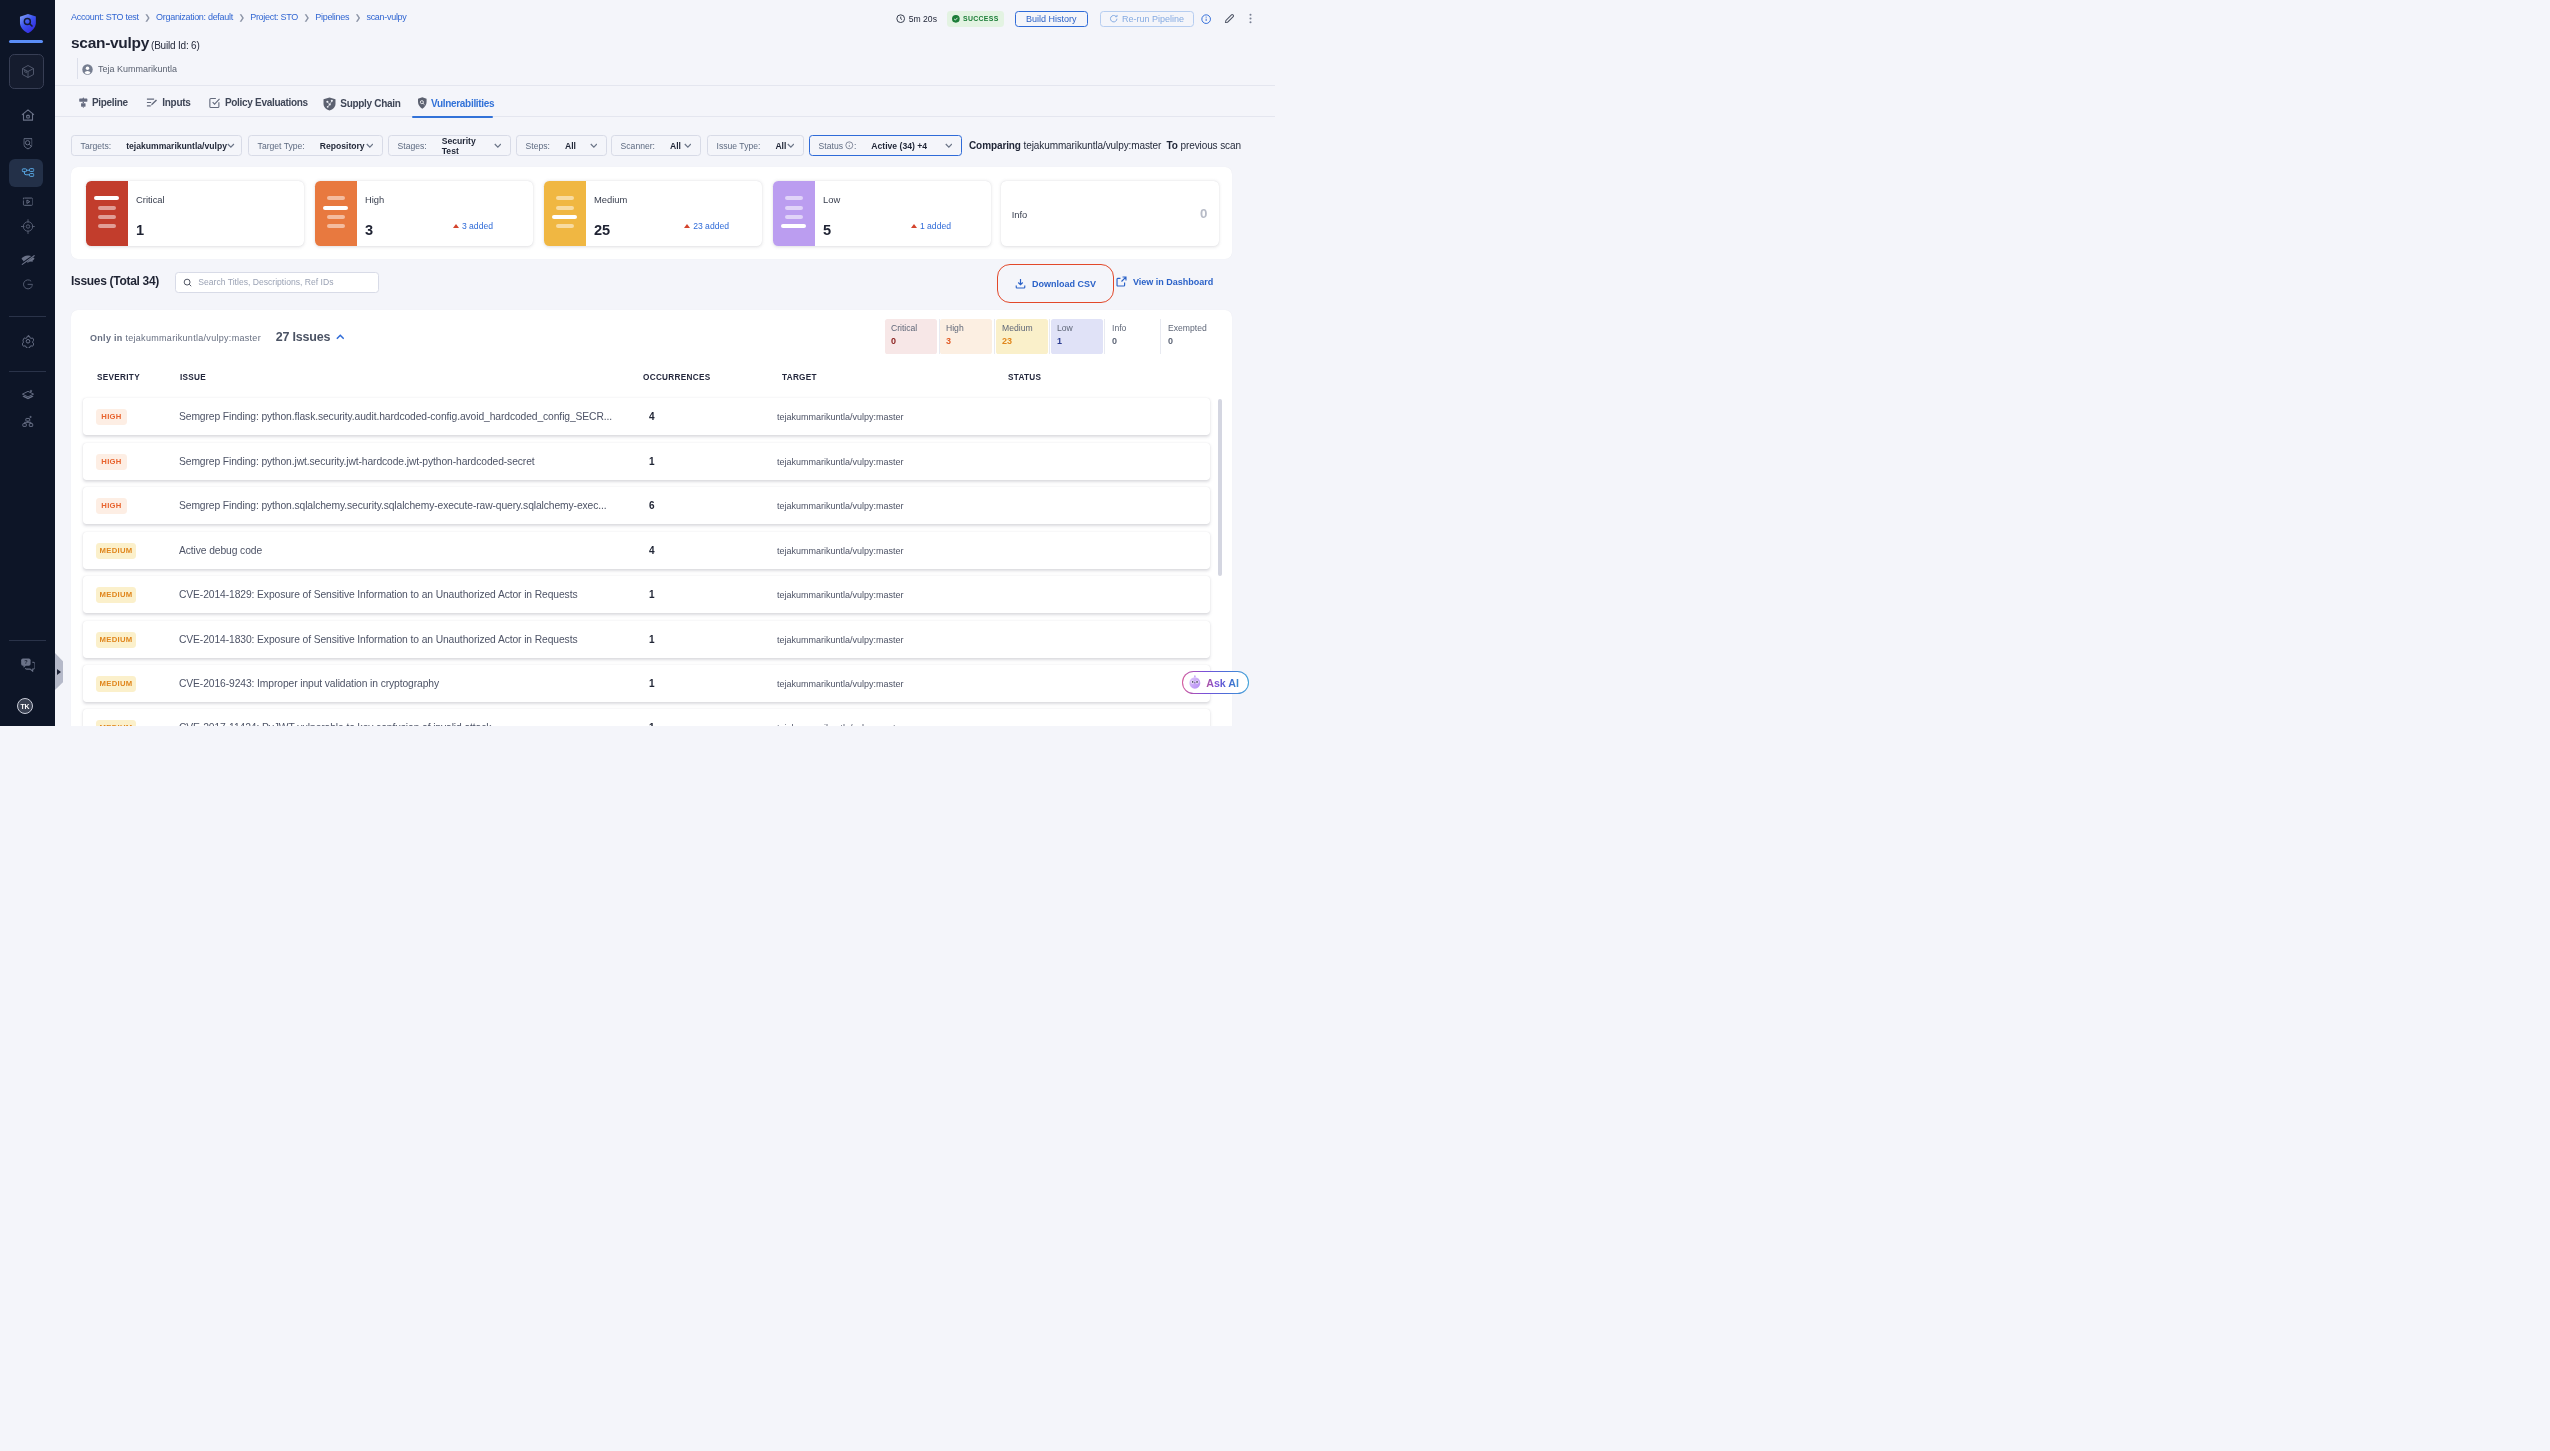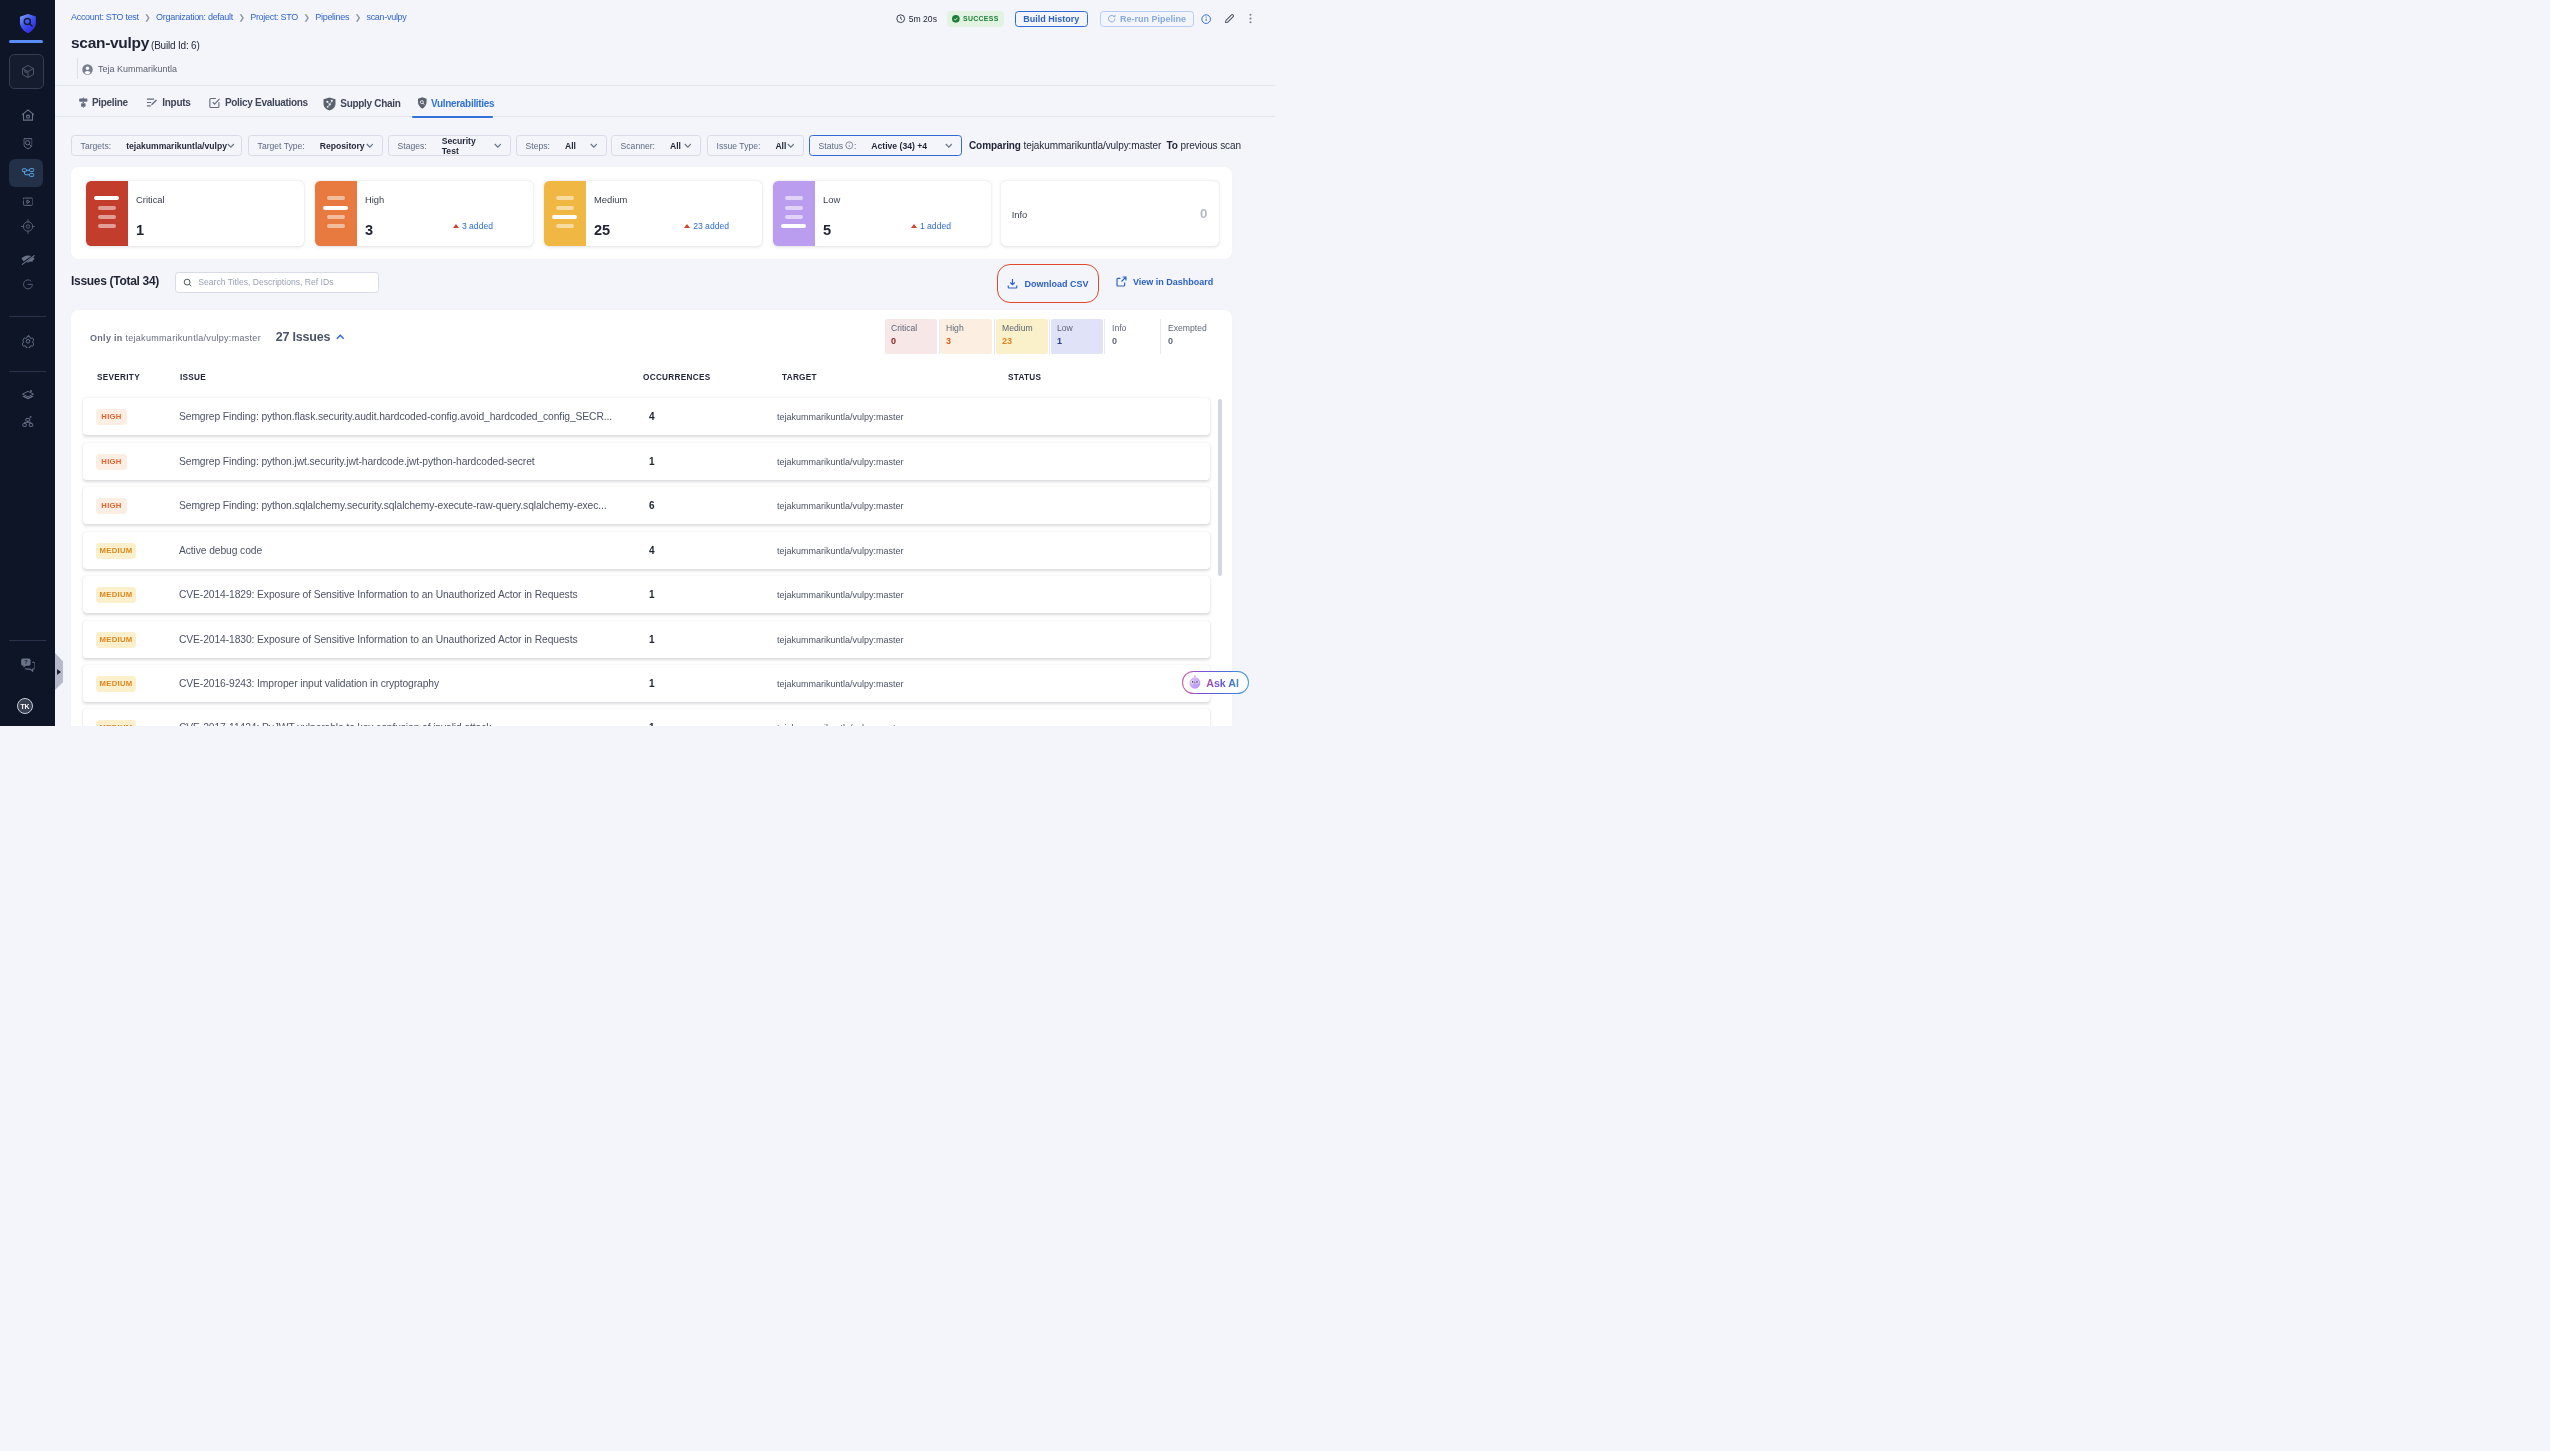--- a/index.html
+++ b/index.html
@@ -17,21 +17,21 @@
 
 #crumb { position:absolute; left:71px; top:12px; font-size:9px; letter-spacing:-0.3px; color:#3166d2; }
 #crumb .sep { color:#8c94a6; margin:0 3.4px; font-size:7.7px; }
 #title { position:absolute; left:71px; top:34px; font-size:15.5px; letter-spacing:-0.3px; font-weight:bold; color:#1f2333; }
 #buildid { position:absolute; left:151px; top:40px; font-size:10px; letter-spacing:-0.2px; color:#262b3c; }
 #authrule { position:absolute; left:77px; top:58px; width:0.9px; height:20.6px; background:#dcdfea; }
 #author { position:absolute; left:98px; top:64px; font-size:9px; color:#5b6271; }
 
 #hdr-right { position:absolute; right:19px; top:10.3px; height:17px; display:flex; align-items:center; }
 .pill-success { background:#e3f3e2; color:#1b7d37; font-weight:bold; font-size:6.9px; letter-spacing:0.3px; border-radius:3.4px; padding:3.9px 5.2px; display:flex; align-items:center; gap:3px; }
-.btn { border-radius:3.4px; font-weight:bold; font-size:9px; display:flex; align-items:center; justify-content:center; }
+.btn { border-radius:3.4px; font-weight:normal; font-size:9px; display:flex; align-items:center; justify-content:center; }
 #btn-history { width:73px; height:16px; border:1.3px solid #2f6bd8; color:#2b62c8; }
 #btn-rerun { width:94px; height:16px; border:1.3px solid #b6cdf0; color:#85abe2; gap:3.4px; }
 
 
 #tabbar-top { position:absolute; left:55px; right:0; top:85px; height:0.9px; background:#e4e6ef; }
 #tabbar-bot { position:absolute; left:55px; right:0; top:116px; height:0.9px; background:#e4e6ef; }
 .tab { position:absolute; top:97px; display:flex; align-items:center; gap:4.3px; font-size:10px; letter-spacing:-0.3px; font-weight:bold; color:#3f4657; }
 #tab-underline { position:absolute; top:116px; height:1.7px; background:#3272d8; border-radius:1.7px; }
 
 
@@ -48,21 +48,21 @@
 .cbar { position:absolute; border-radius:2.6px; }
 .clabel { position:absolute; left:50px; top:13px; font-size:9.4px; color:#383e4e; }
 .cnum { position:absolute; left:50px; top:41px; font-size:14.6px; font-weight:bold; color:#1f2333; }
 .cadded { position:absolute; top:40px; font-size:8.6px; color:#2f6bd8; display:flex; align-items:center; gap:3.4px; }
 .tri-up { width:0; height:0; border-left:3.4px solid transparent; border-right:3.4px solid transparent; border-bottom:4.7px solid #d4442c; }
 
 
 #issues-title { position:absolute; left:71px; top:274px; font-size:12px; letter-spacing:-0.3px; font-weight:bold; color:#1f2333; }
 #searchbox { position:absolute; left:175px; top:272px; width:204px; height:20.6px; background:#fff; border:0.9px solid #d8dbe7; border-radius:3.4px; display:flex; align-items:center; padding:0 6.9px; gap:6px; }
 #searchbox span { color:#9aa2b4; font-size:8.6px; }
-#dl-csv { position:absolute; left:997px; top:264px; width:102px; height:39px; border:1.3px solid #e2482a; border-radius:13px; display:flex; align-items:center; justify-content:center; gap:6px; color:#2b62c8; font-weight:bold; font-size:9px; }
+#dl-csv { position:absolute; left:997px; top:264px; width:117px; height:39px; border:1.3px solid #e2482a; border-radius:13px; display:flex; align-items:center; justify-content:center; gap:6px; color:#2b62c8; font-weight:bold; font-size:9px; }
 #view-dash { position:absolute; left:1116px; top:276px; display:flex; align-items:center; gap:6px; color:#2b62c8; font-weight:bold; font-size:9px; }
 
 
 #listpanel { position:absolute; left:71px; top:310px; width:1161px; height:429px; background:#fff; border-radius:6.9px; box-shadow:0 0 0.9px rgba(40,41,61,.08); }
 #onlyin { position:absolute; left:90px; top:330px; font-size:9px; letter-spacing:0.3px; color:#666e80; }
 #onlyin b { font-weight:bold; }
 #onlyin .big { font-size:12.5px; font-weight:bold; color:#4b5364; margin-left:12px; letter-spacing:-0.2px;text-align:right; }
 .chip { position:absolute; top:319px; width:52px; height:35px; border-radius:2.6px; padding:4.3px 0 0 6px; }
 .chip .cl { font-size:8.6px; color:#5f6778; }
 .chip .cn { font-size:9px; font-weight:bold; margin-top:2.6px; }

